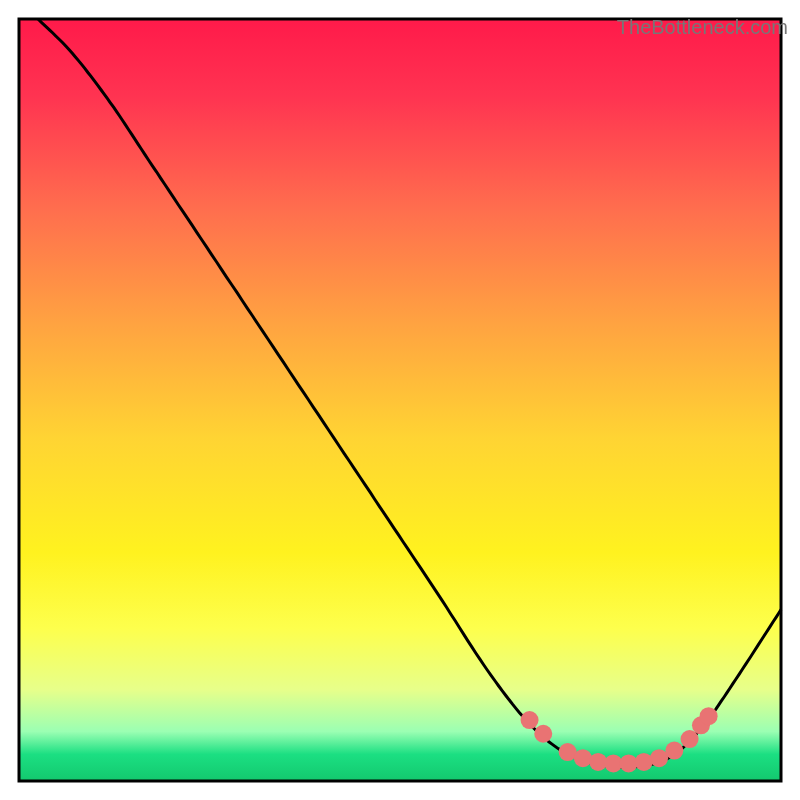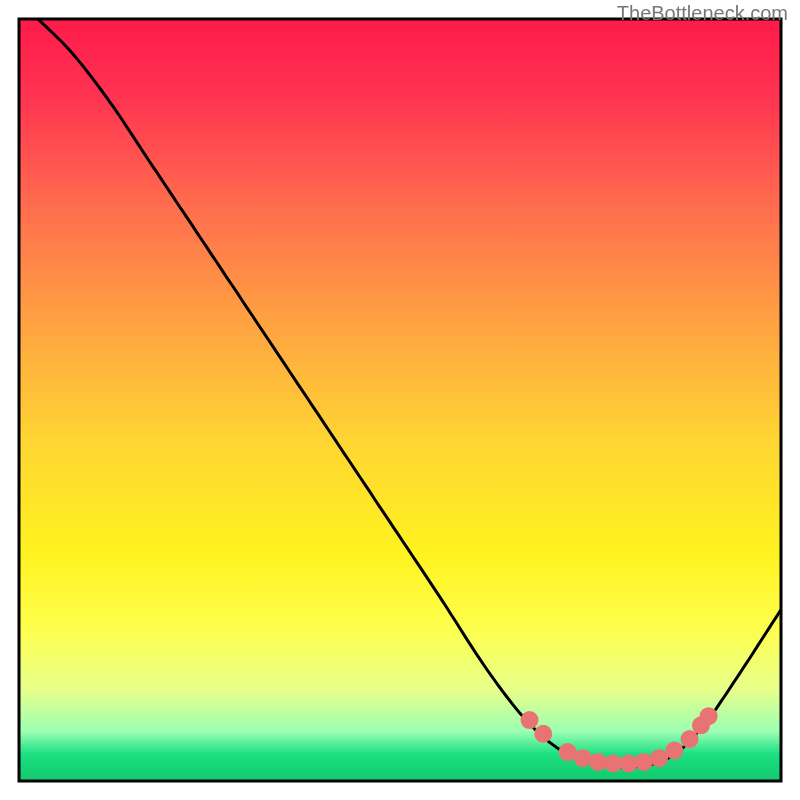--- a/index.html
+++ b/index.html
@@ -10,21 +10,21 @@
     font-family: Arial, sans-serif;
     background: #fff;
   }
   .chart-container {
     width: 800px;
     height: 800px;
     position: relative;
   }
   .watermark {
     position: absolute;
-    top: 2px;
+    top: 16px;
     right: 12px;
     font-size: 20px;
     color: #777;
     font-family: Arial, sans-serif;
     z-index: 10;
   }
   svg {
     display: block;
   }
 </style>

